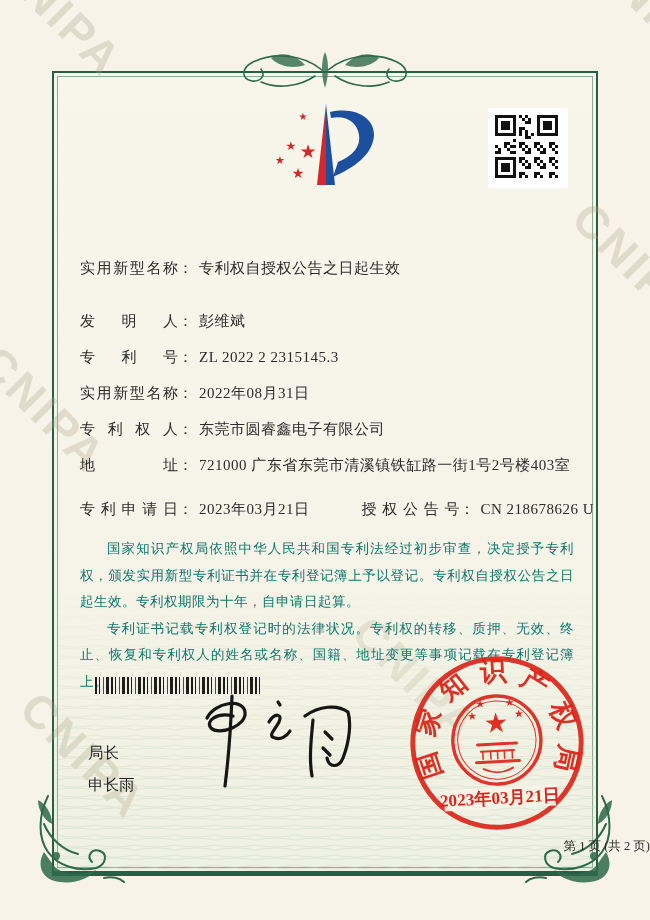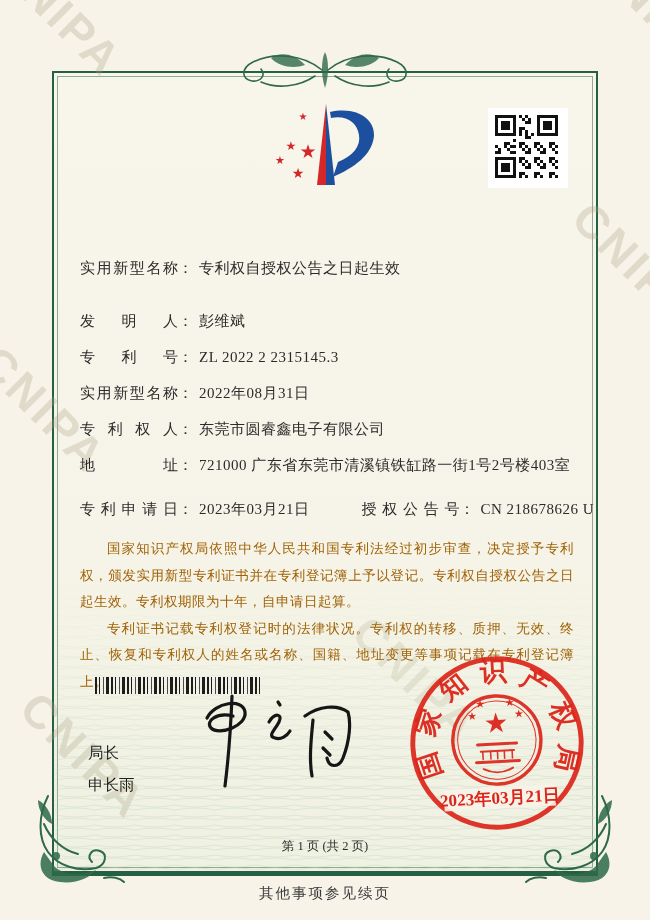--- a/index.html
+++ b/index.html
@@ -41,31 +41,31 @@
   
   .fields { position:absolute; left:80px; top:0; width:500px; z-index:2; font-size:15px; }
   .frow { position:absolute; white-space:nowrap; }
   .flabel { display:inline-block; width:98px; text-align:justify; text-align-last:justify; vertical-align:bottom;font-family:Liberation Serif, serif; }
   .fcolon { margin-right:6px; }
   .fvalue { letter-spacing:.5px; }
   .r1{top:259px} .r2{top:312px} .r3{top:348px} .r4{top:384px} .r5{top:420px} .r6{top:456px} .r7{top:500px}
   .grant2 { margin-left:52px; }
   
   .body-text { position:absolute; left:80px; top:536px; width:494px; z-index:2; }
-  .body-text p { font-size:13.5px; line-height:26.5px; text-indent:2em; text-align:justify; color:#a16207; letter-spacing:.5px; }
+  .body-text p { font-size:13.5px; line-height:26.5px; text-indent:2em; text-align:justify; color:#0f766e; letter-spacing:.5px; }
   
   .barcode { position:absolute; left:95px; top:677px; width:166px; height:17px; z-index:2;
     background:repeating-linear-gradient(90deg,#1d1d1d 0 2px,transparent 2px 4px,#1d1d1d 4px 5px,transparent 5px 8px,#4a4a56 8px 9px,transparent 9px 11px,#1d1d1d 11px 14px,transparent 14px 16px);
   }
   .signoff { position:absolute; left:88px; top:735px; z-index:2;
     font-family:"Liberation Sans","DejaVu Sans",sans-serif; font-size:15.5px; color:#1f1f1f; }
   .signoff div { margin-bottom:11px;margin-top:8px; }
   .signature { position:absolute; left:185px; top:688px; z-index:2; }
   .seal { position:absolute; left:404px; top:650px; z-index:3; }
-  .page-number { position:absolute; left:0; right:0; top:838px; text-align:center; font-size:12.5px; color:#2b2b2b; z-index:2; }
+  .page-number { position:absolute; left:0; right:0; top:838px; text-align:right; font-size:12.5px; color:#2b2b2b; z-index:2; }
   .footer-note { position:absolute; left:0; right:0; top:884px; text-align:center; font-size:14.5px; color:#3a3a3a; z-index:2; letter-spacing:2px; }
 </style>
 </head>
 <body>
 
 <div class="page">
 
   <span class="wm" style="left:-18px; top:-14px;">CNIPA</span>
   <span class="wm" style="left:578px; top:-18px;">CNIPA</span>
   <span class="wm" style="left:558px; top:238px;">CNIPA</span>
@@ -368,15 +368,14 @@
         <path d="M80,103 v8 M88,103 v8 M95,103 v8 M102,103 v8 M110,103 v8" stroke-width="1.6"></path>
         <path d="M73,114 h44" stroke-width="3"></path>
         <path d="M80,121 q15,8 30,0" stroke-width="2"></path>
       </g>
       <rect x="38" y="140" width="114" height="22" fill="#f7f3e8" opacity="0.9"></rect>
       <text x="95" y="157" font-size="17.5" font-weight="bold" fill="#dc251a" text-anchor="middle">2023年03月21日</text>
     </g>
   </svg>
 
   <div class="page-number">第 1 页 (共 2 页)</div>
-  <div class="footer-note">其他事项参见续页</div>
 
 </div>
 
 </body></html>

